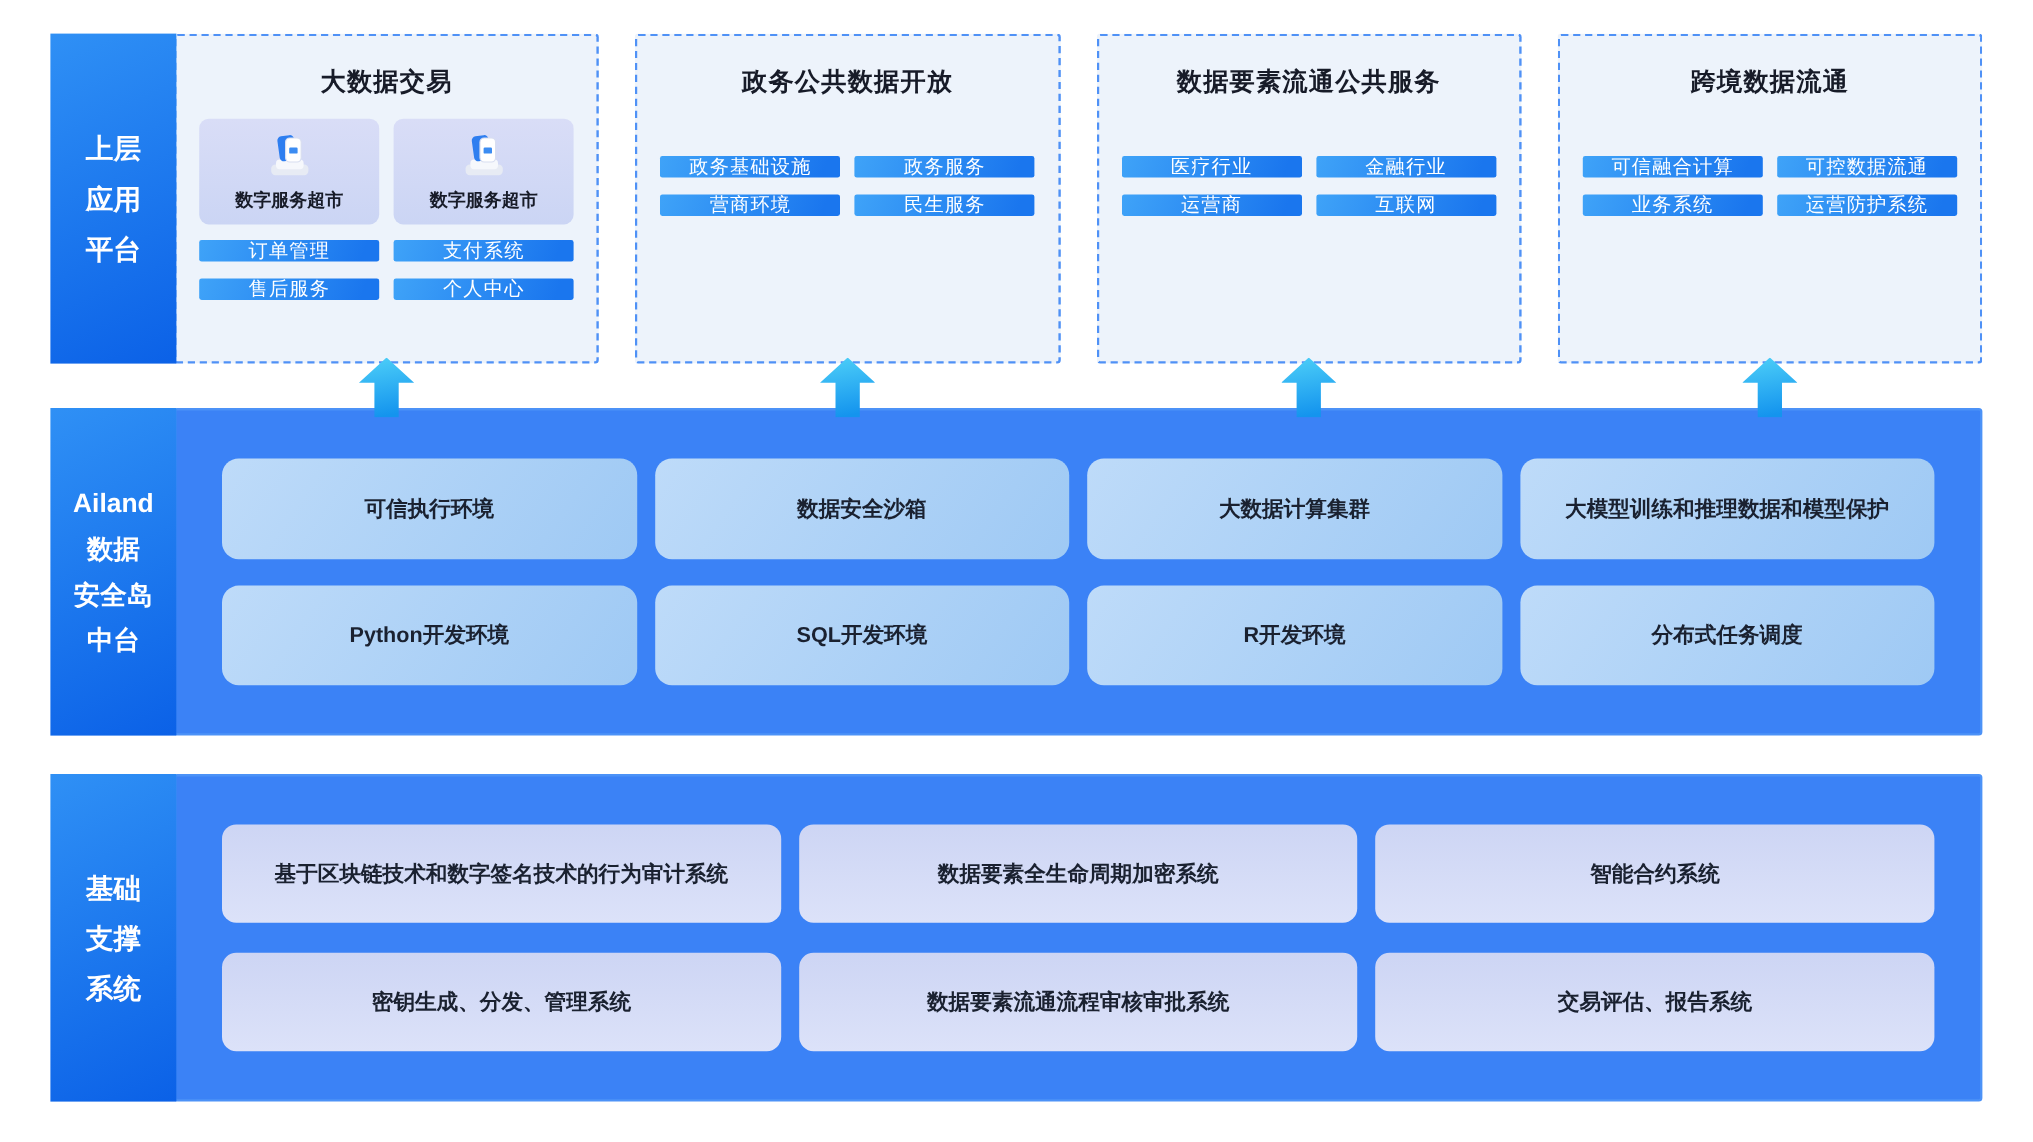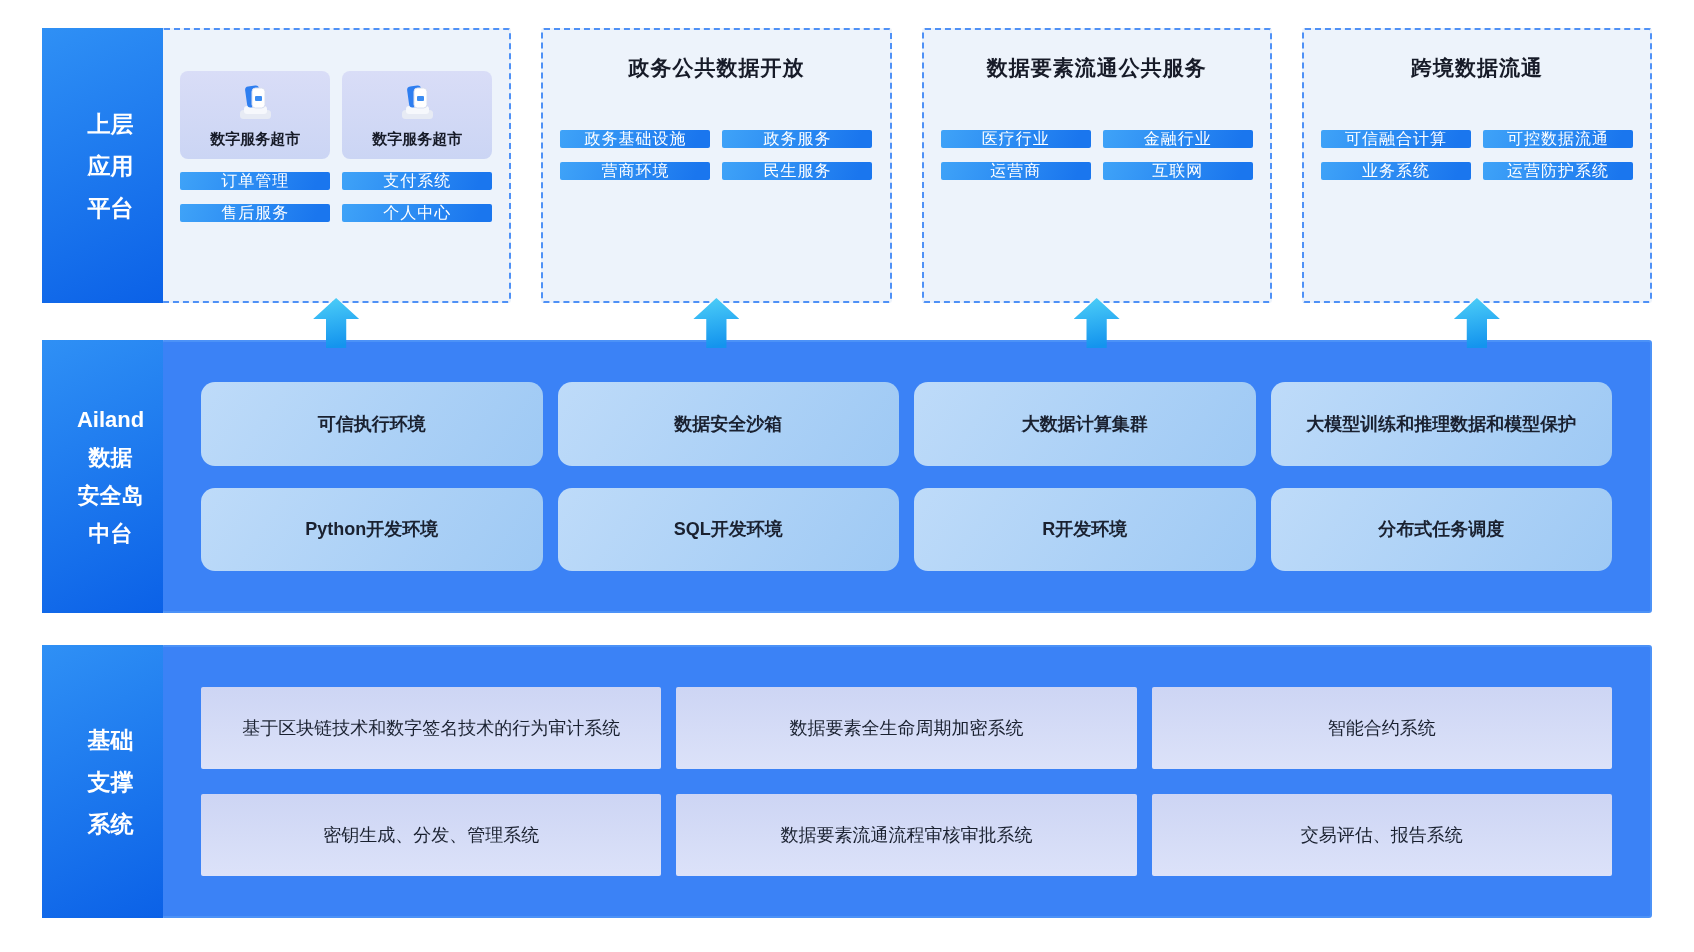--- a/index.html
+++ b/index.html
@@ -7,21 +7,20 @@
   .page { position:relative; width:1694px; height:952px; background:#ffffff; overflow:hidden; }
   .wrap { position:absolute; left:42px; top:28px; width:1610px; }
 
   .section { display:flex; }
   .side {
     flex:0 0 105px; width:105px; z-index:2;
     background:linear-gradient(155deg,#2f90f5 0%,#0b61e7 100%);
     color:#ffffff; font-weight:700; font-size:23px; line-height:42px;
     display:flex; flex-direction:column; align-items:center; justify-content:center;
     text-align:center;
-    padding-left:16px;
   }
 
   
   .top { height:275px; margin-bottom:37px; }
   .top-content { flex:1; display:flex; gap:30px; }
   .dashed-box {
     flex:1; position:relative; padding-top:24px; box-sizing:border-box;
     border:2px dashed #4f91f6; border-radius:3px; background:#edf3fb;
   }
   .dashed-box:first-child { margin-left:-2px; }
@@ -62,41 +61,42 @@
     border-radius:14px;
     background:linear-gradient(125deg,#bedbf9 0%,#9ec9f4 100%);
     display:flex; align-items:center; justify-content:center;
     font-size:18px; font-weight:600; color:#1a2130; text-align:center;
   }
 
   
   .bottom { height:273px; }
   .grid3 { display:grid; grid-template-columns:repeat(3,1fr); gap:25px 15px; padding:40px 38px; }
   .base-card {
-    border-radius:2px;
+    border-radius:12px;
     background:linear-gradient(180deg,#cdd5f4 0%,#dce2f9 100%);
     display:flex; align-items:center; justify-content:center;
-    font-size:18px; font-weight:400; color:#1a2130; text-align:center;
+    font-size:18px; font-weight:700; color:#1a2130; text-align:center;
   }
 </style>
 </head>
 <body>
 
 <div class="page">
   <div class="wrap">
 
     <div class="section top">
       <div class="side">
         <span>上层</span>
         <span>应用</span>
         <span>平台</span>
       </div>
       <div class="top-content">
 
         <div class="dashed-box">
+          <div class="box-title">大数据交易</div>
           <div class="app-grid">
             <div class="app-card">
               <span>
                 <svg width="46" height="42" viewBox="0 0 46 42" aria-hidden="true">
                   <rect x="8" y="28" width="31" height="9" rx="3.5" fill="#e7ebf4"></rect>
                   <rect x="12" y="24" width="23" height="8" rx="3" fill="#f6f8fc"></rect>
                   <rect x="14" y="4" width="14" height="21" rx="3.5" fill="#2e7ef0" transform="rotate(-8 21 14)"></rect>
                   <rect x="20" y="6" width="13" height="20" rx="3.5" fill="#ffffff" stroke="#d8def0"></rect>
                   <rect x="23" y="14" width="7" height="5" rx="1" fill="#3b8cf2"></rect>
                 </svg>

